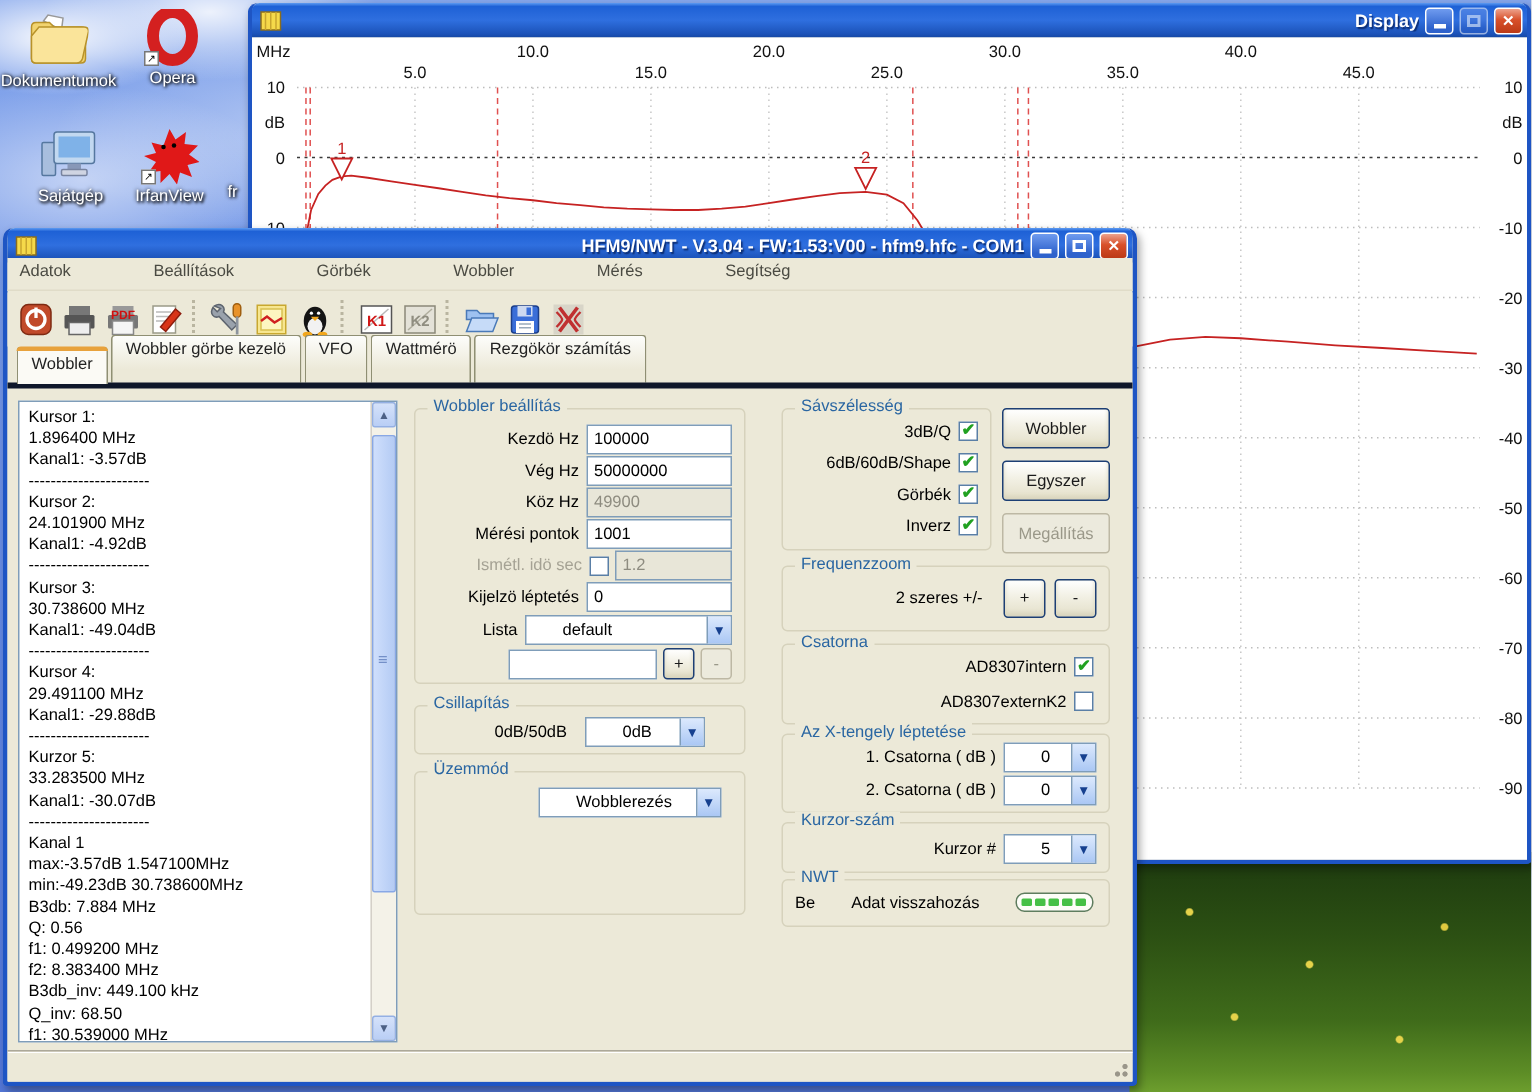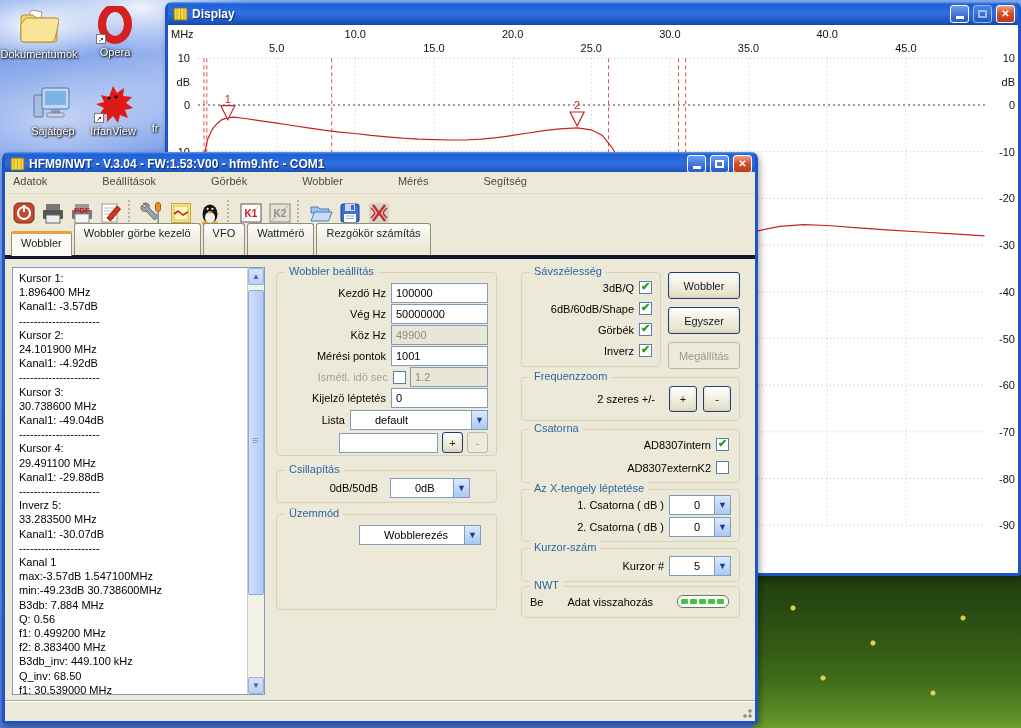--- a/index.html
+++ b/index.html
@@ -26,21 +26,21 @@
 
   
   .dicon { position:absolute; width:78px; text-align:center; cursor:default; }
   .dicon .img { position:relative; width:40px; height:38px; margin:0 auto; }
   .dicon .lbl { margin-top:2px; color:#fff; font-size:11px; text-shadow:1px 1px 2px #000, 0 0 3px #000; }
   .shortcut { position:absolute; left:1px; bottom:0; width:10px; height:10px; background:#fff; border:1px solid #777; font-size:7px; line-height:9px; text-align:center; color:#000; }
 
   
   .win { position:absolute; border:3px solid #1e55c4; border-top:none; border-radius:7px 7px 3px 3px; background:#ece9d8; box-shadow:2px 3px 6px rgba(0,0,0,.35); }
   .titlebar { height:23px; display:flex; align-items:center; gap:4px; padding:0 3px 0 5px; border-radius:5px 5px 0 0;
-    background:linear-gradient(180deg,#5d9bf2 0%,#1e61d6 10%,#2f6fdf 50%,#1b52b8 90%,#1547a2 100%); }
+    background:linear-gradient(180deg,#5d9bf2 0%,#1e61d6 10%,#2f6fdf 50%,#1b52b8 90%,#1547a2 100%);text-align:right; }
   .titlebar .ticon { width:15px; height:14px; flex:0 0 auto; }
   .titlebar .ttext { flex:1; color:#fff; font-weight:bold; font-size:12px; text-shadow:1px 1px 1px #0a2a6e; white-space:nowrap; overflow:hidden; }
   .tbtn { width:19px; height:18px; border-radius:3px; border:1px solid #fff; display:flex; align-items:center; justify-content:center; color:#fff; font-size:10px; font-weight:bold; }
   .tbtn.min, .tbtn.max { background:linear-gradient(180deg,#6f9bef,#2e62cc 80%); }
   .tbtn.max.disabled { opacity:.55; }
   .tbtn.close { background:linear-gradient(180deg,#eda28c,#d8502a 45%,#bc3a16); }
   .tbtn .bar { width:8px; height:3px; background:#fff; margin-top:8px; }
   .tbtn .box { width:9px; height:8px; border:2px solid #fff; }
 
   
@@ -113,21 +113,21 @@
   </div>
   <div class="dicon" style="left:76px;top:6px">
     <div class="img">
       <svg viewBox="0 0 40 38">
           <ellipse cx="20" cy="18" rx="13" ry="16" fill="none" stroke="#d42020" stroke-width="8"></ellipse>
         </svg>
       <span class="shortcut">↗</span>
     </div>
     <div class="lbl">Opera</div>
   </div>
-  <div class="dicon" style="left:14px;top:85px">
+  <div class="dicon" style="left:8px;top:85px">
     <div class="img">
       <svg viewBox="0 0 40 38">
           <rect x="1" y="10" width="9" height="22" rx="1" fill="#a8bede" stroke="#55779f"></rect>
           <rect x="9" y="3" width="27" height="21" rx="2" fill="#c2d8f0" stroke="#55779f"></rect>
           <rect x="12" y="6" width="21" height="14" fill="#7fb2e8"></rect>
           <rect x="18" y="24" width="9" height="4" fill="#8898b8"></rect>
           <rect x="14" y="28" width="17" height="4" rx="1" fill="#cfd4e2" stroke="#77839f"></rect>
         </svg>
     </div>
     <div class="lbl">Sajátgép</div>
@@ -381,21 +381,21 @@
             <div>Kanal1: -4.92dB</div>
             <div>----------------------</div>
             <div>Kursor 3:</div>
             <div>30.738600 MHz</div>
             <div>Kanal1: -49.04dB</div>
             <div>----------------------</div>
             <div>Kursor 4:</div>
             <div>29.491100 MHz</div>
             <div>Kanal1: -29.88dB</div>
             <div>----------------------</div>
-            <div>Inverz 5:</div>
+            <div>Kurzor 5:</div>
             <div>33.283500 MHz</div>
             <div>Kanal1: -30.07dB</div>
             <div>----------------------</div>
             <div>Kanal 1</div>
             <div>max:-3.57dB 1.547100MHz</div>
             <div>min:-49.23dB 30.738600MHz</div>
             <div>B3db: 7.884 MHz</div>
             <div>Q: 0.56</div>
             <div>f1: 0.499200 MHz</div>
             <div>f2: 8.383400 MHz</div>

